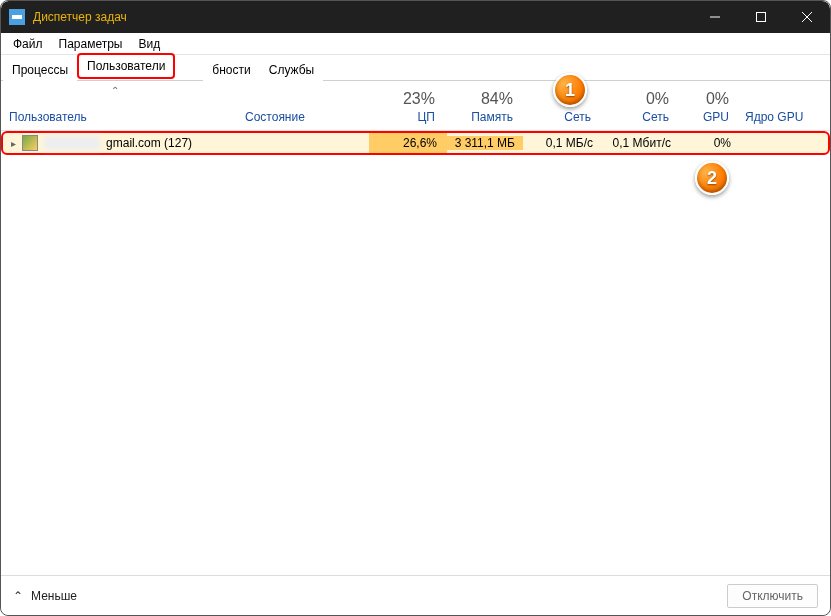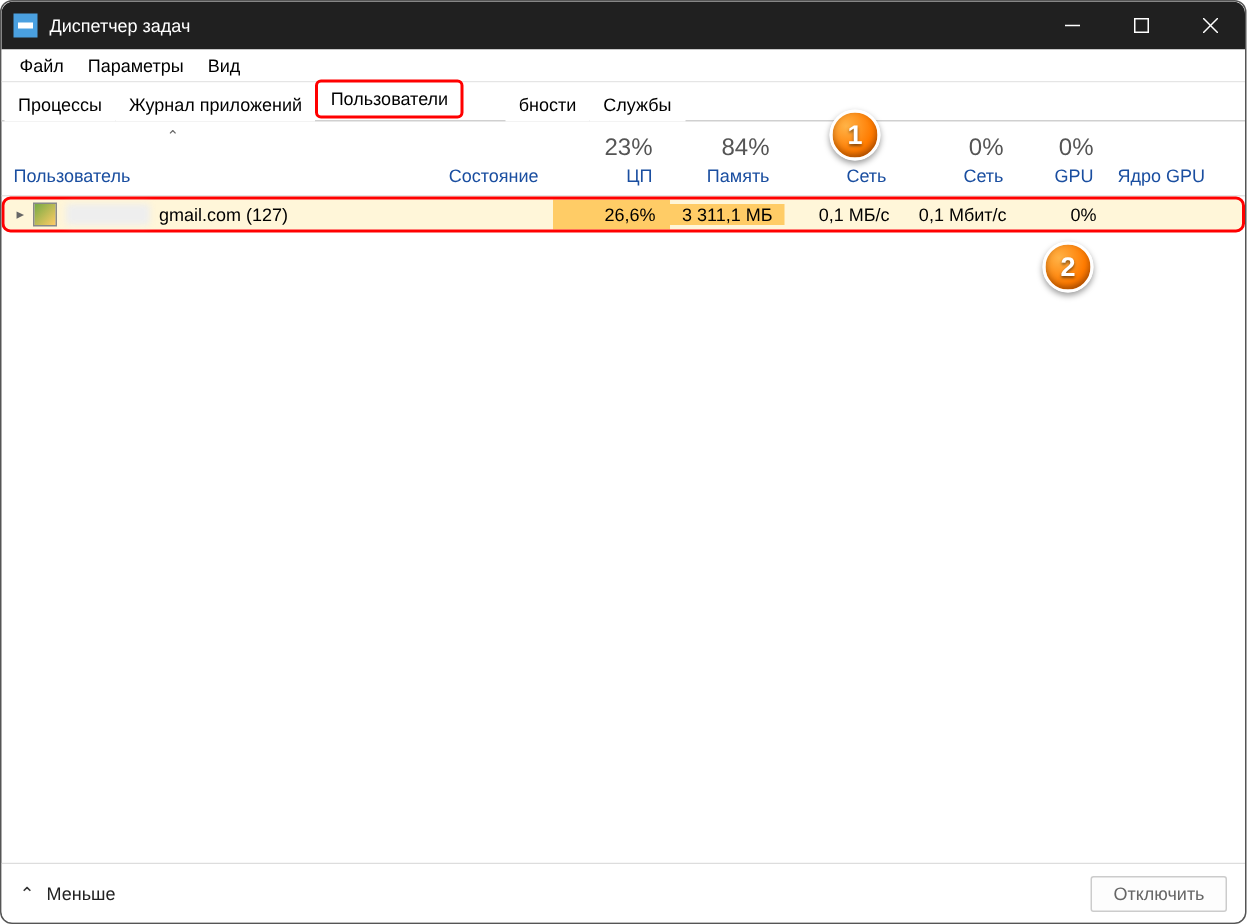--- a/index.html
+++ b/index.html
@@ -1,19 +1,19 @@
 <!DOCTYPE html>
 <html><head>
 <meta charset="utf-8">
 <style>
   * { box-sizing: border-box; margin: 0; padding: 0; font-family: 'Segoe UI', Tahoma, sans-serif; }
   body { background: #ffffff; width: 831px; height: 616px; overflow: hidden; border: 1px solid #555; border-radius: 8px; position: relative; }
   
   .titlebar {
-    height: 32px; background: #202020; color: #ffffff;
+    height: 32px; background: #202020; color: #eab308;
     display: flex; align-items: center; padding-left: 8px;
     border-radius: 8px 8px 0 0;
   }
   .titlebar .icon { width: 16px; height: 16px; background: #4aa0e0; margin-right: 8px; position: relative; }
   .titlebar .icon::after { content:''; position:absolute; left:3px; top:6px; width:10px; height:4px; background:#fff; }
   .titlebar .title { font-size: 12px; flex: 1; }
   .win-controls { display: flex; height: 100%; }
   .win-btn { width: 46px; display:flex; align-items:center; justify-content:center; color:#fff; font-size:12px; }
   .win-btn svg { width:10px; height:10px; stroke:#fff; stroke-width:1; fill:none; }
   
@@ -41,21 +41,21 @@
   
   .headers {
     height: 50px; display: flex; align-items: stretch; font-size: 12px;
     color: #1a4ea0; border-bottom: 1px solid #e5e5e5; position: relative;
   }
   .headers .col { display:flex; flex-direction:column; justify-content:flex-end; padding: 0 8px 6px 8px; }
   .headers .col.right { text-align: right; align-items:flex-end; }
   .headers .pct { color:#555; font-size:16px; margin-bottom:2px; }
   .col-user { width: 236px; position:relative; }
   .col-user .sort { position:absolute; top:4px; left:110px; color:#666; font-size:10px; }
-  .col-state { width: 130px; text-align: right; }
+  .col-state { width: 130px; }
   .col-cpu { width: 76px; }
   .col-mem { width: 78px; }
   .col-disk { width: 78px; }
   .col-net { width: 78px; }
   .col-gpu { width: 60px; }
   .col-gpucore { flex:1; padding-left:8px; justify-content:flex-end; }
   
   .row {
     height: 24px; display:flex; align-items:center; font-size:12px;
     background: linear-gradient(to right, #fff6d9 0, #fff6d9 366px, #ffcc66 366px, #ffcc66 444px, #fff6d9 444px, #fff6d9 100%);
@@ -125,21 +125,20 @@
 </div>
 
 <div class="menubar">
   <div class="menu-item"><span>Файл</span></div>
   <div class="menu-item"><span>Параметры</span></div>
   <div class="menu-item"><span>Вид</span></div>
 </div>
 
 <div class="tabs">
   <div class="tab">Процессы</div>
-  <div class="tab">Журнал приложений</div>
   <div class="tab active">Пользователи</div>
   <div class="tab" style="margin-left:28px;">бности</div>
   <div class="tab">Службы</div>
 </div>
 
 <div class="table-area">
   <div class="headers">
     <div class="col col-user">
       <span class="sort">⌃</span>
       <span>Пользователь</span>

